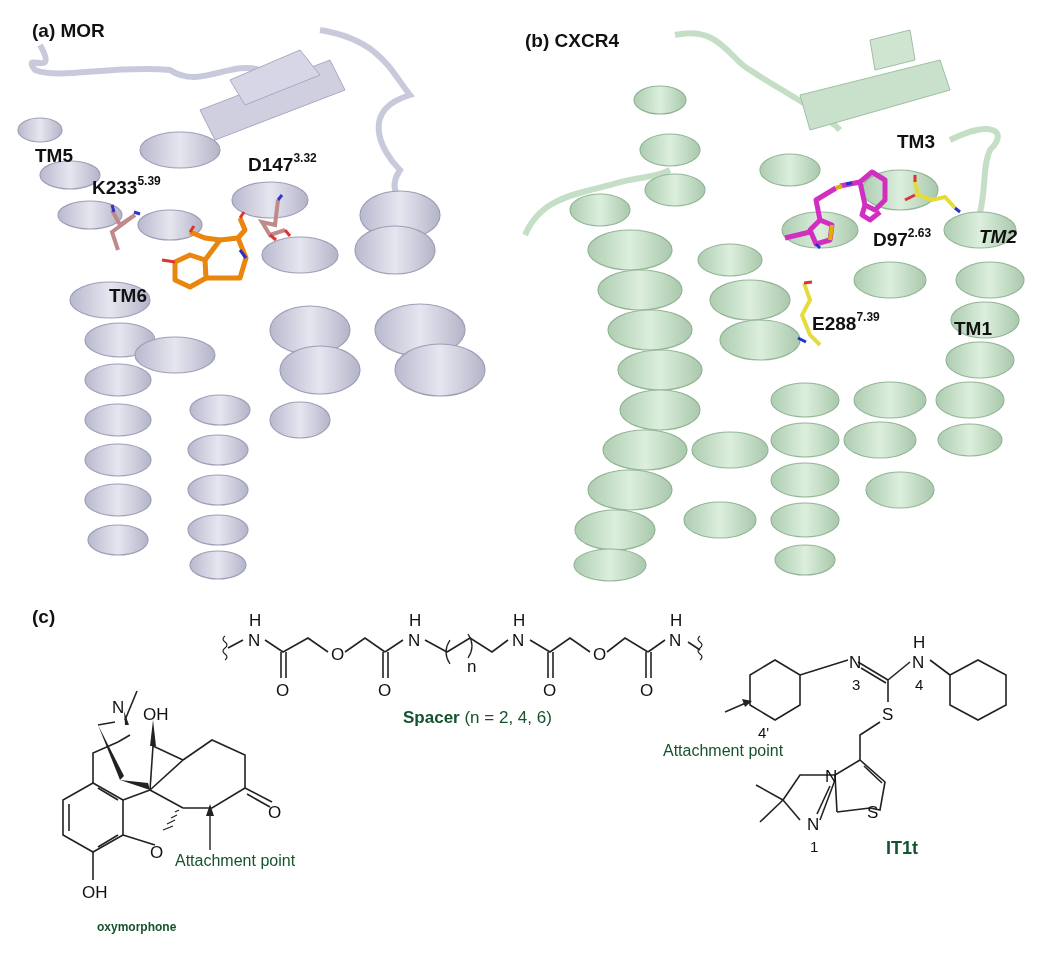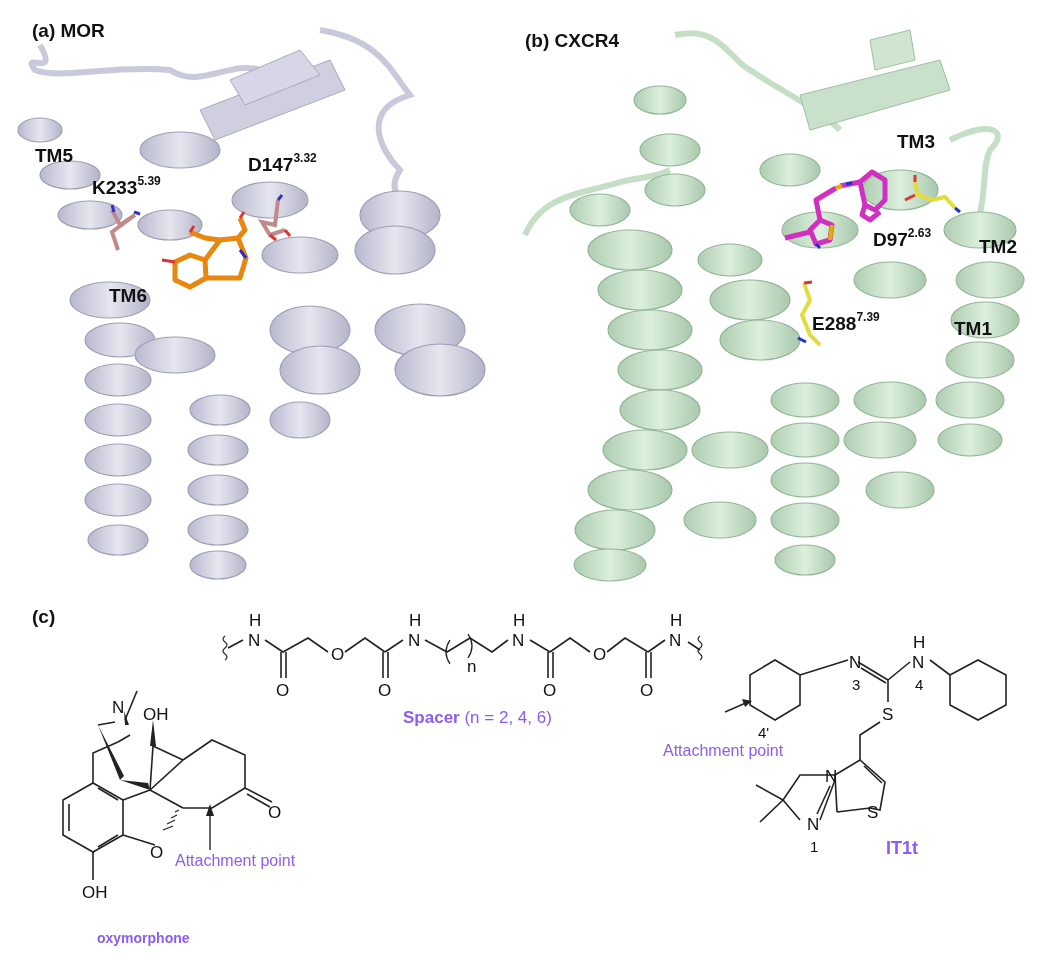--- a/index.html
+++ b/index.html
@@ -1,20 +1,20 @@
 <!DOCTYPE html>
 <html><head>
 <meta charset="utf-8">
 <style>
   html,body{margin:0;padding:0;background:#ffffff;}
   body{width:1050px;height:965px;position:relative;overflow:hidden;font-family:"Liberation Sans",sans-serif;color:#111;}
   .panel{position:absolute;}
   .lbl{position:absolute;font-weight:bold;font-size:19px;color:#111;white-space:nowrap;font-family:"Liberation Sans",sans-serif;}
   .lbl sup{font-size:12px;font-weight:bold;position:relative;top:-2px;}
-  .plain{position:absolute;font-size:16px;color:#8b5cf6;white-space:nowrap;font-family:"Liberation Sans",sans-serif;}
+  .plain{position:absolute;font-size:16px;color:#14532d;white-space:nowrap;font-family:"Liberation Sans",sans-serif;}
   .bold{font-weight:bold;}
   svg{position:absolute;left:0;top:0;overflow:visible;}
   .atom{font-family:"Liberation Sans",sans-serif;font-size:17px;fill:#111;}
   .atomsm{font-family:"Liberation Sans",sans-serif;font-size:15px;fill:#111;}
 </style>
 </head>
 <body>
 
 <div class="panel" style="left:0;top:0;width:520px;height:590px;">
   <svg width="520" height="590">
@@ -209,21 +209,21 @@
     <g stroke="#2233cc" stroke-width="3">
         <path d="M278 338 L286 342"></path>
       </g>
   </svg>
 
   <div class="lbl" style="left:5px;top:30px;">(b) CXCR4</div>
   <div class="lbl" style="left:377px;top:131px;">TM3</div>
   <div class="lbl" style="left:353px;top:228px;">
     <span>D97</span><sup>2.63</sup>
   </div>
-  <div class="lbl" style="left:459px;top:236px;">TM2</div>
+  <div class="lbl" style="left:459px;top:226px;font-style:italic;">TM2</div>
   <div class="lbl" style="left:292px;top:312px;">
     <span>E288</span><sup>7.39</sup>
   </div>
   <div class="lbl" style="left:434px;top:318px;">TM1</div>
 </div>
 
 <div class="panel" style="left:0;top:590px;width:1050px;height:375px;">
   <div class="lbl" style="left:32px;top:16px;">(c)</div>
 
   <svg width="1050" height="375">
@@ -351,21 +351,21 @@
     <text class="atomsm" x="915" y="100">4</text>
     <text class="atom" x="882" y="130">S</text>
     <text class="atomsm" x="758" y="148">4'</text>
     <text class="atom" x="825" y="192">N</text>
     <text class="atom" x="867" y="228">S</text>
     <text class="atom" x="807" y="240">N</text>
     <text class="atomsm" x="810" y="262">1</text>
   </svg>
 
   <div class="plain" style="left:175px;top:262px;">Attachment point</div>
-  <div class="plain bold" style="left:97px;top:340px;font-size:14px;">oxymorphone</div>
+  <div class="plain bold" style="left:97px;top:330px;font-size:12px;">oxymorphone</div>
 
   <div class="plain" style="left:403px;top:118px;font-size:17px;">
     <span class="bold">Spacer</span>
     <span>(n = 2, 4, 6)</span>
   </div>
 
   <div class="plain" style="left:663px;top:152px;">Attachment point</div>
   <div class="plain bold" style="left:862px;top:248px;font-size:18px;margin-left:24px;">IT1t</div>
 </div>
 

